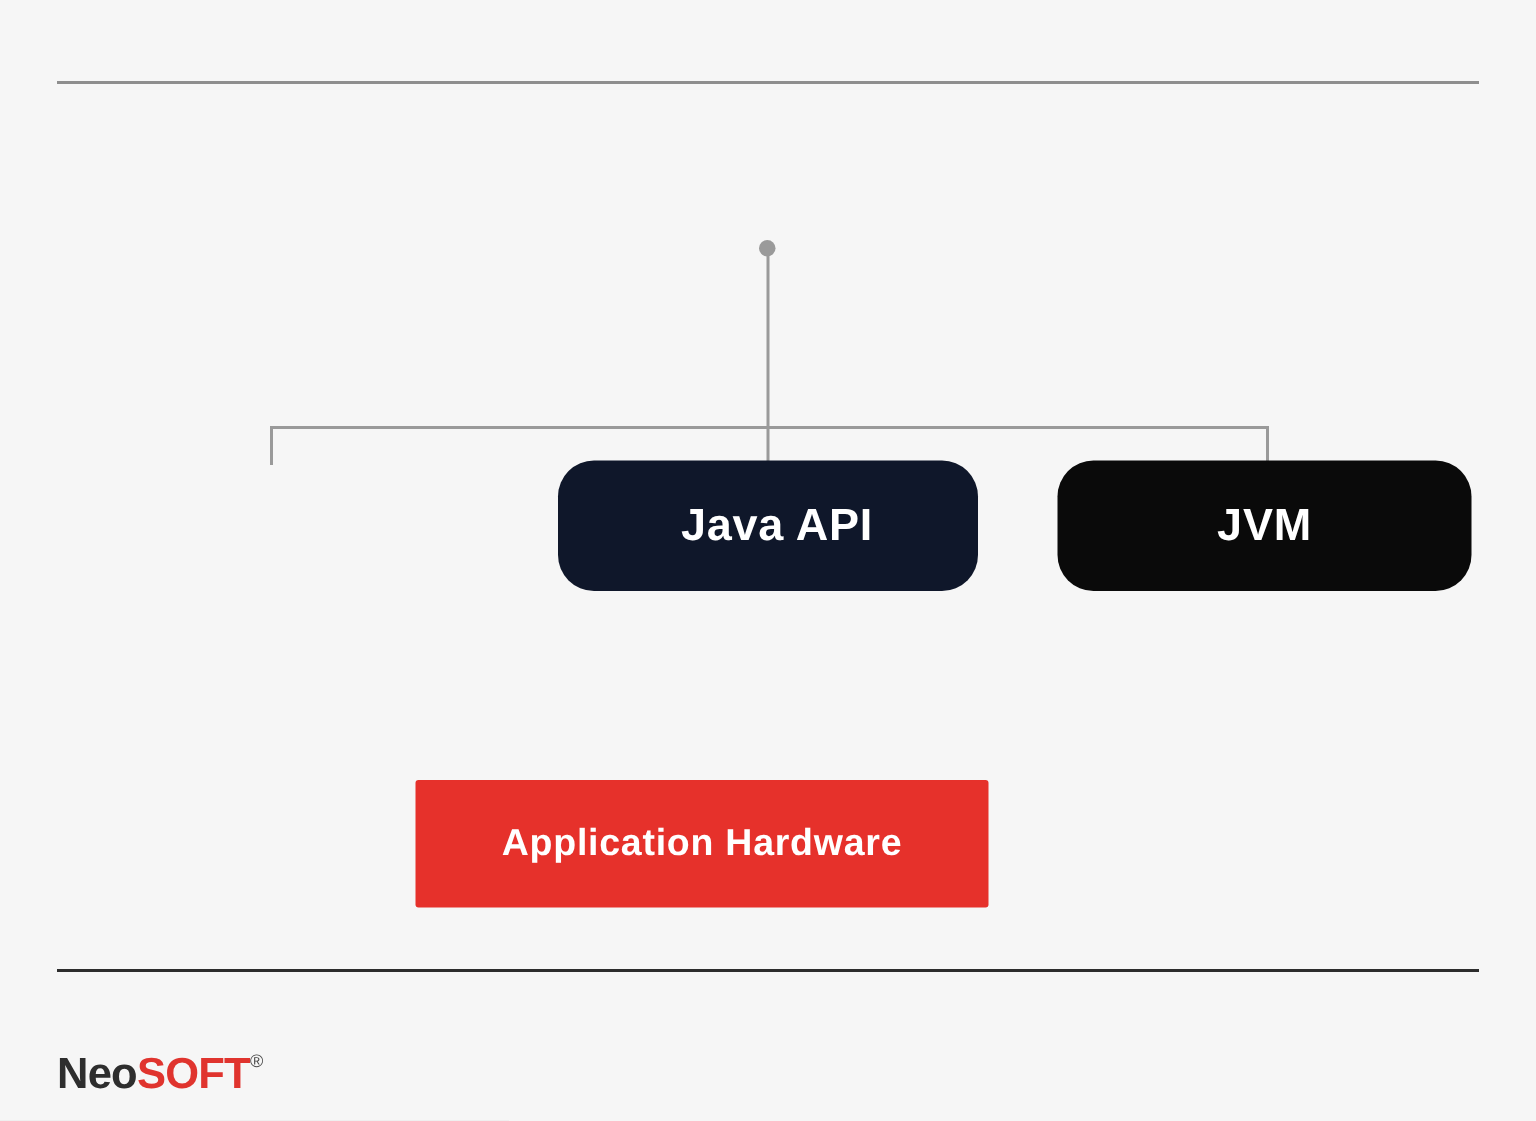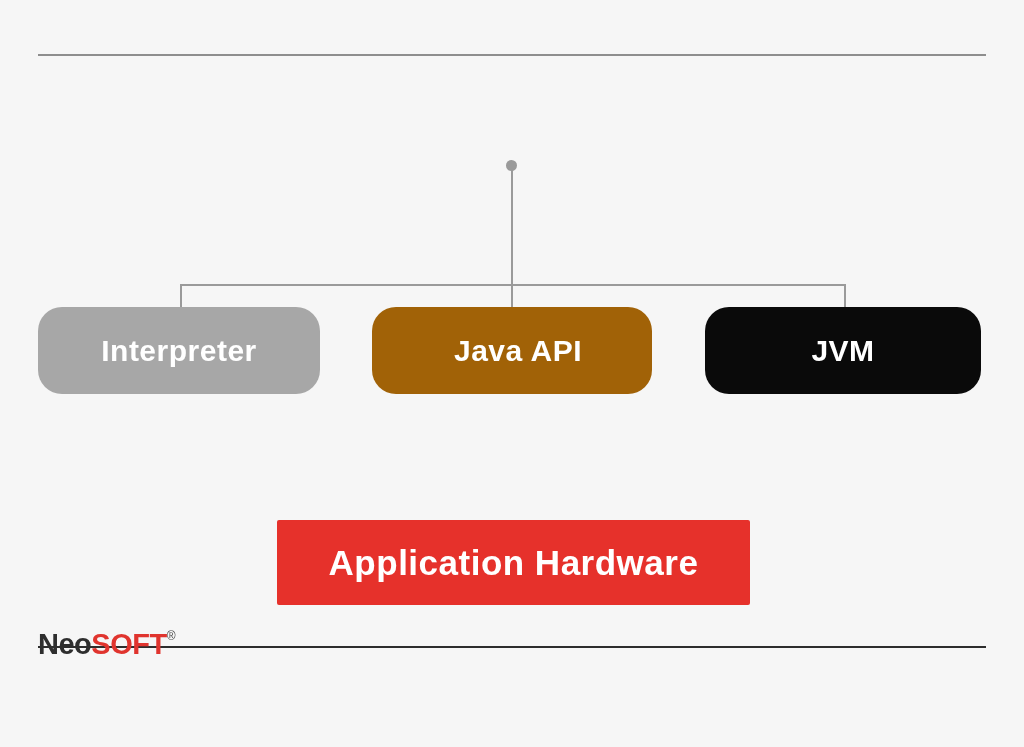--- a/index.html
+++ b/index.html
@@ -57,41 +57,41 @@
     border-radius: 24px;
     display: flex;
     align-items: center;
     justify-content: center;
     font-size: 30px;
     font-weight: bold;
     letter-spacing: 0.5px;
     color: #ffffff;
   }
   .node-interpreter { left: 38px;  width: 282px; background: #a7a7a7; }
-  .node-java-api    { left: 372px; width: 280px; background: #a16207; padding-left: 12px; }
+  .node-java-api    { left: 372px; width: 280px; background: #0f172a; padding-left: 12px; }
   .node-jvm         { left: 705px; width: 276px; background: #0a0a0a; }
 
   .hardware-box {
     position: absolute;
     left: 277px; top: 520px;
-    width: 473px; height: 85px;
+    width: 382px; height: 85px;
     background: #e6312b;
     border-radius: 2px;
     display: flex;
     align-items: center;
     justify-content: center;
-    font-size: 35px;
+    font-size: 25px;
     font-weight: bold;
     letter-spacing: 0.5px;
     color: #ffffff;
   }
 
   .logo {
     position: absolute;
-    left: 38px; top: 628px;
+    left: 38px; top: 700px;
     font-size: 29px;
     font-weight: bold;
     letter-spacing: -0.5px;
     white-space: nowrap;
   }
   .logo .neo  { color: #2e2e2e; }
   .logo .soft { color: #e0342e; }
   .logo .tm   {
     font-size: 12px;
     font-weight: normal;
@@ -108,23 +108,20 @@
   <div class="divider top"></div>
 
 
   <div class="dot"></div>
   <div class="connector stem"></div>
   <div class="connector hline"></div>
   <div class="connector drop-l"></div>
   <div class="connector drop-c"></div>
   <div class="connector drop-r"></div>
 
-  <div class="node node-interpreter">
-    <span>Interpreter</span>
-  </div>
 
   <div class="node node-java-api">
     <span>Java API</span>
   </div>
 
   <div class="node node-jvm">
     <span>JVM</span>
   </div>
 
   <div class="hardware-box">

